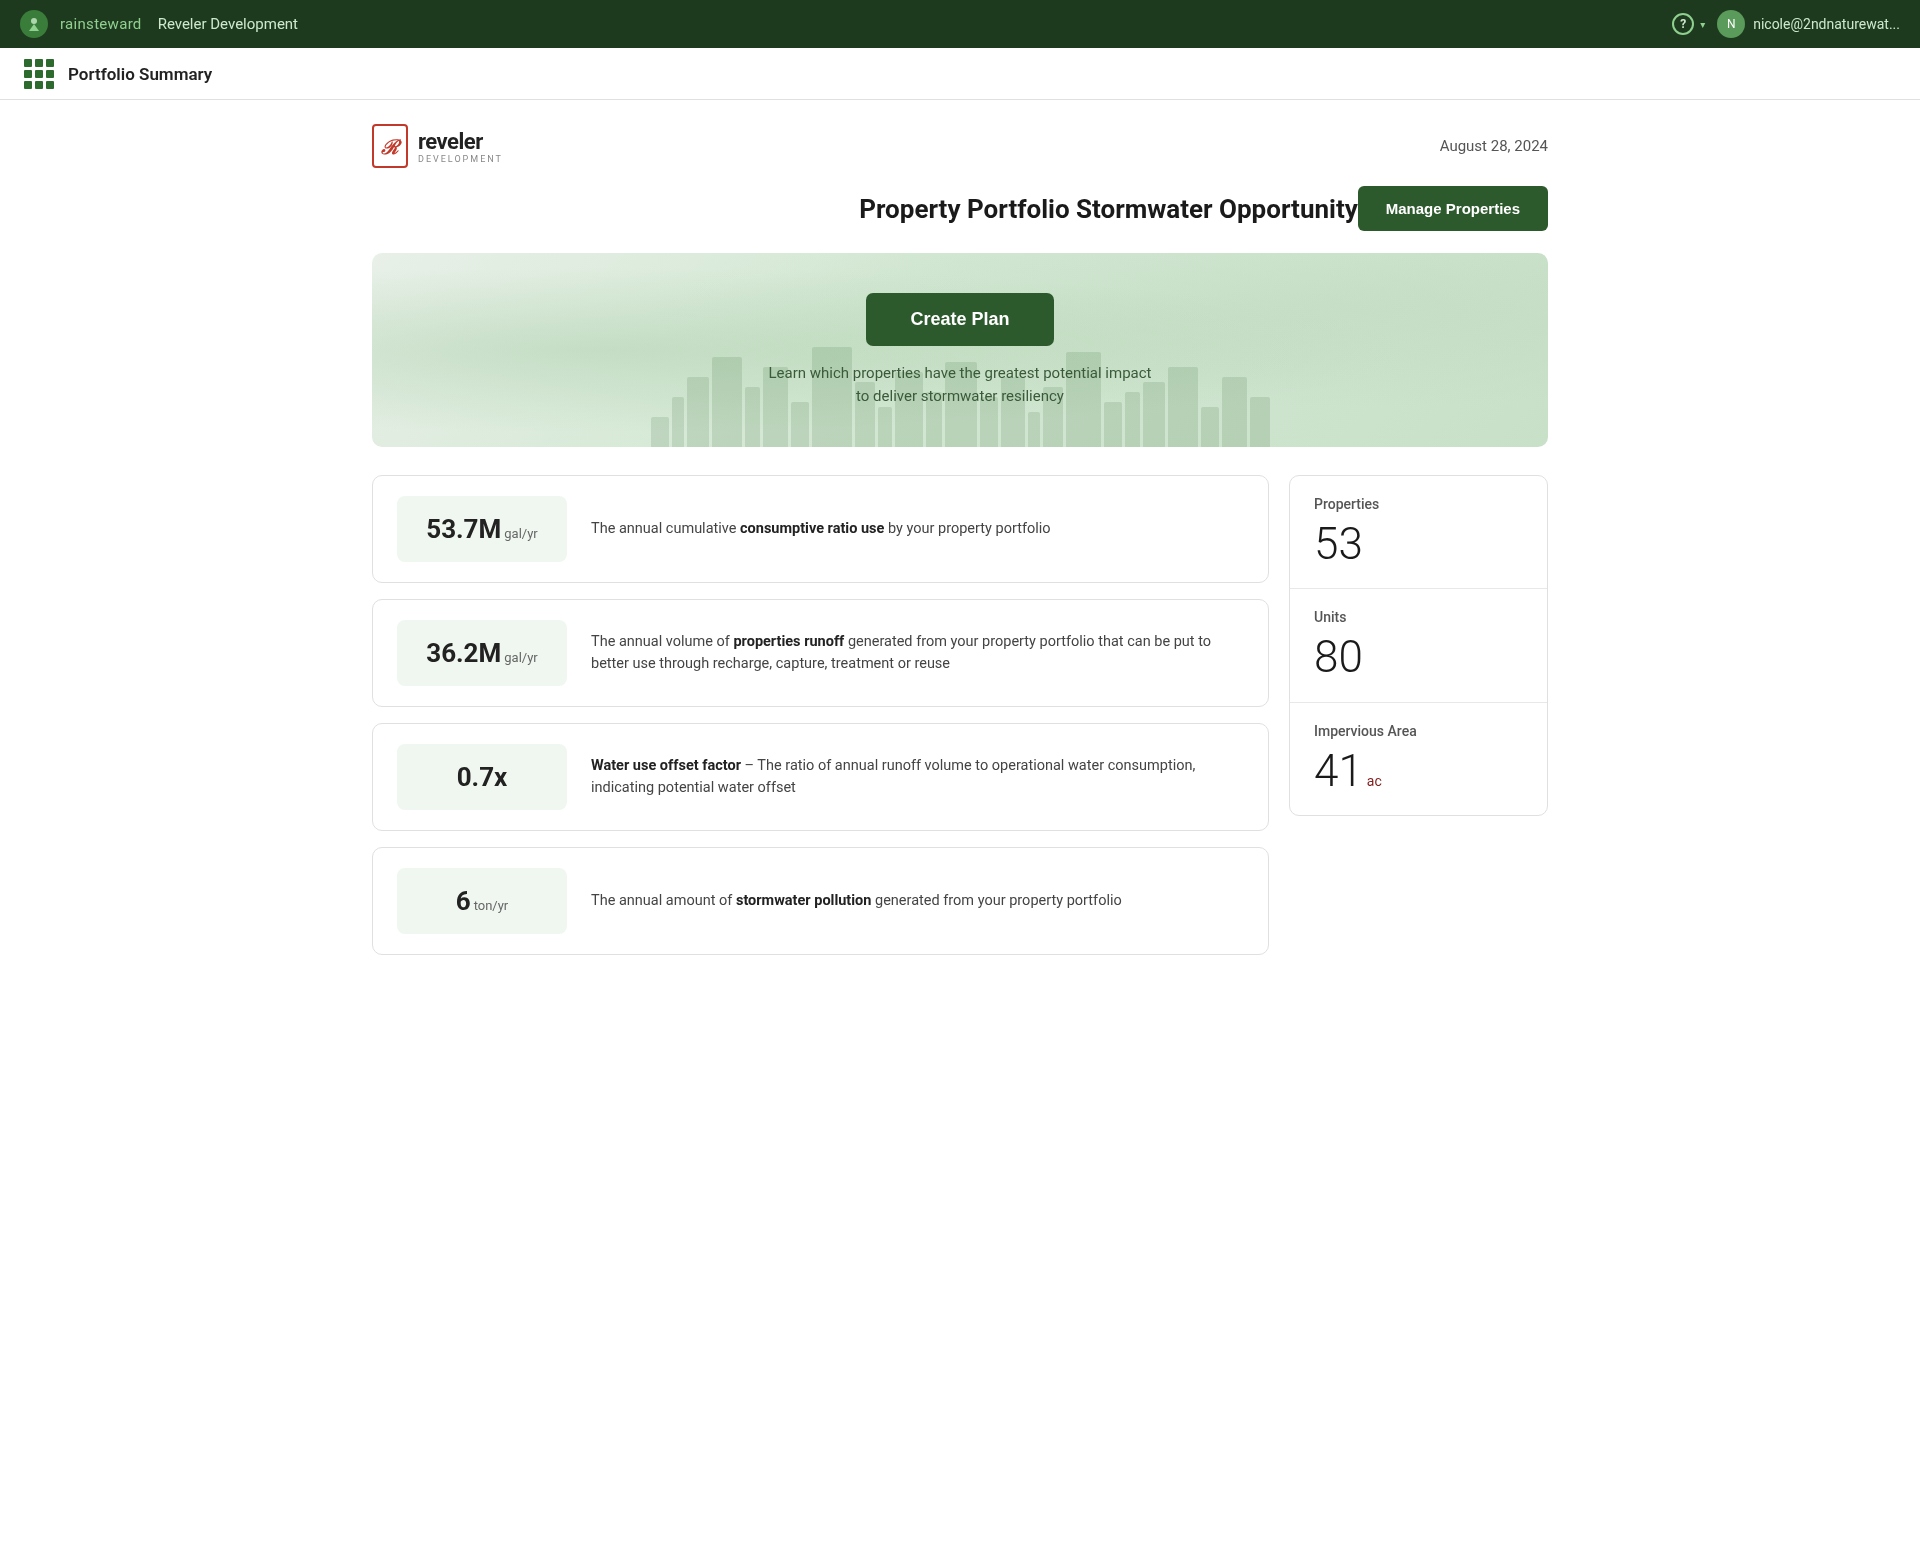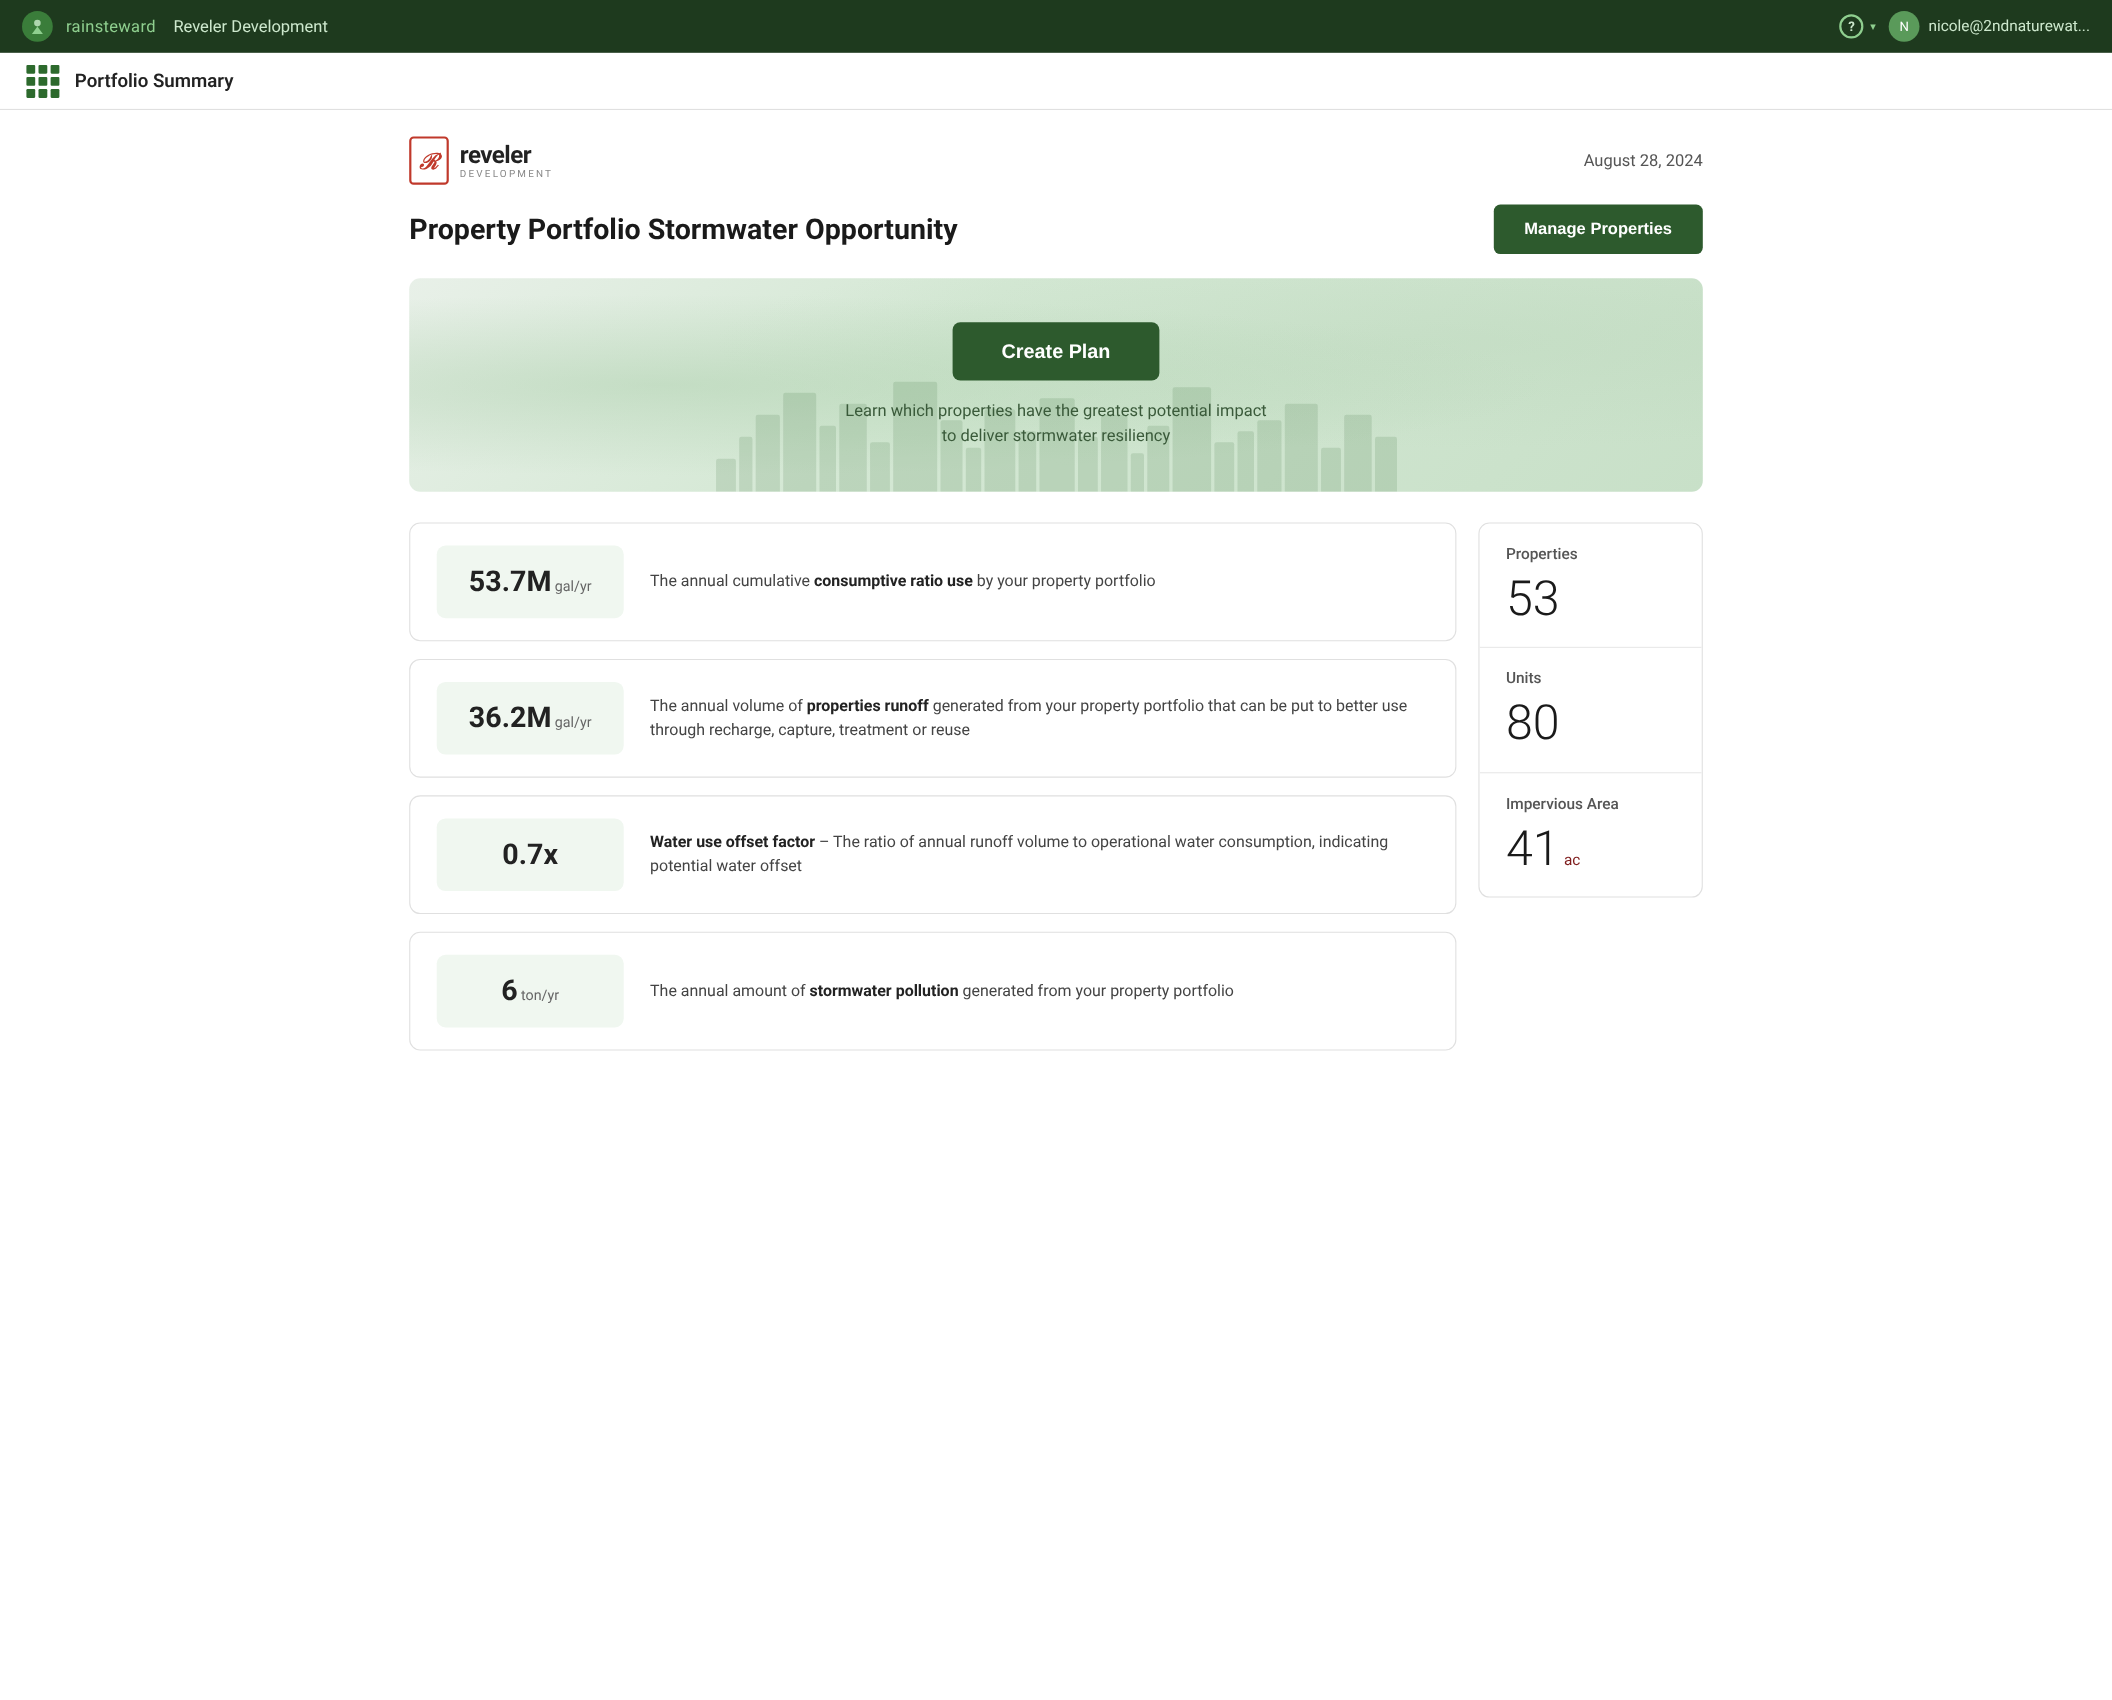--- a/index.html
+++ b/index.html
@@ -152,21 +152,21 @@
     }
     .date-text {
       font-size: 15px;
       color: #555;
     }
 
     
     .page-title-row {
       display: flex;
       align-items: center;
-      justify-content: space-between;
+      justify-content: flex-end;
       margin-bottom: 22px;
     }
     .page-title {
       font-size: 26px;
       font-weight: 700;
       color: #1a1a1a;
     }
     .manage-btn {
       background: #2d5a2d;
       color: #fff;
@@ -278,21 +278,21 @@
     }
     .stat-desc {
       font-size: 14.5px;
       color: #444;
       line-height: 1.55;
     }
     .stat-desc strong { font-weight: 700; color: #222; }
 
     
     .sidebar-stats {
-      width: 204px;
+      width: 259px;
       flex-shrink: 0;
       display: flex;
       flex-direction: column;
       gap: 0;
       border: 1px solid #e0e0e0;
       border-radius: 10px;
       overflow: hidden;
     }
     .sidebar-stat-item {
       padding: 20px 24px;

